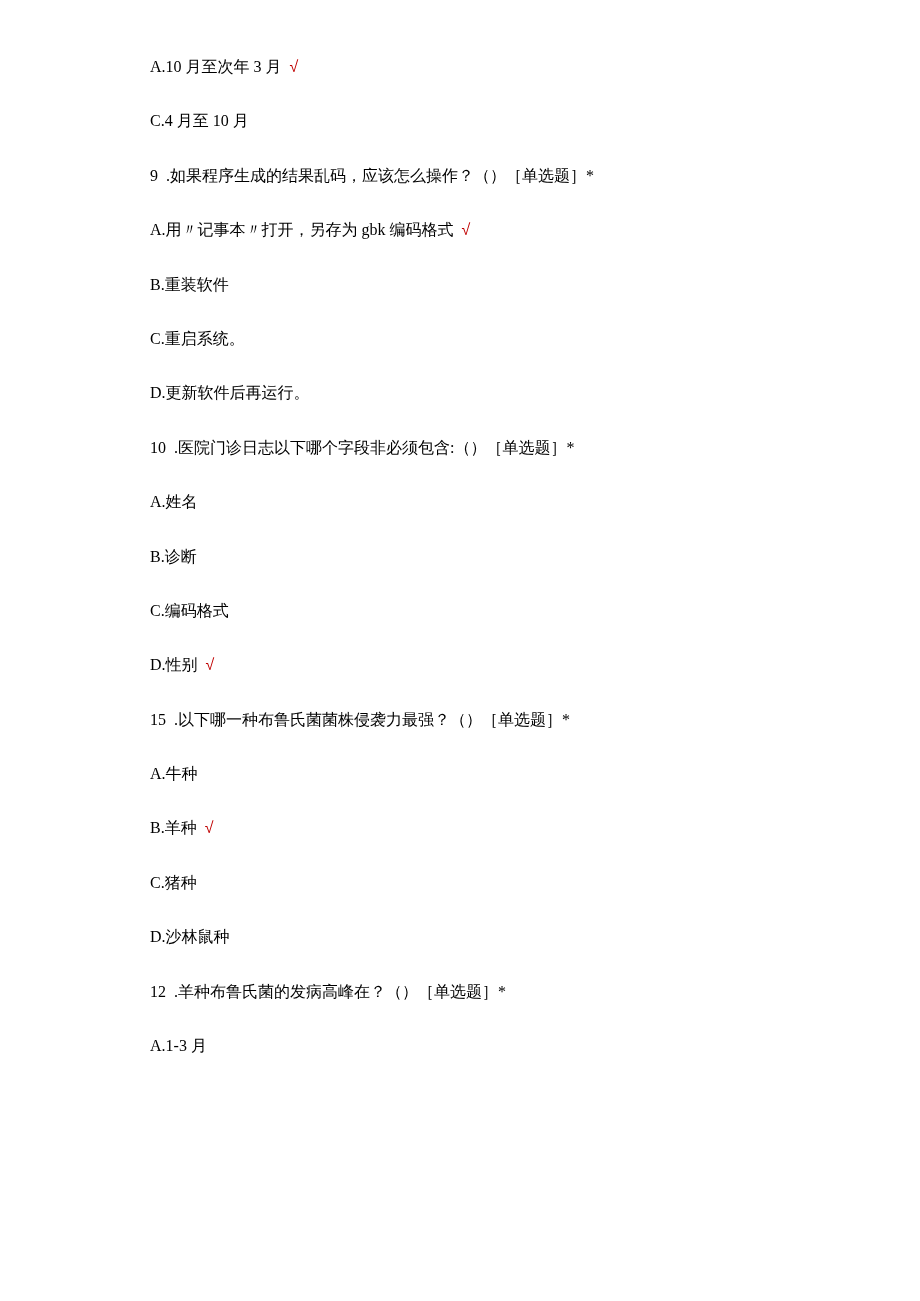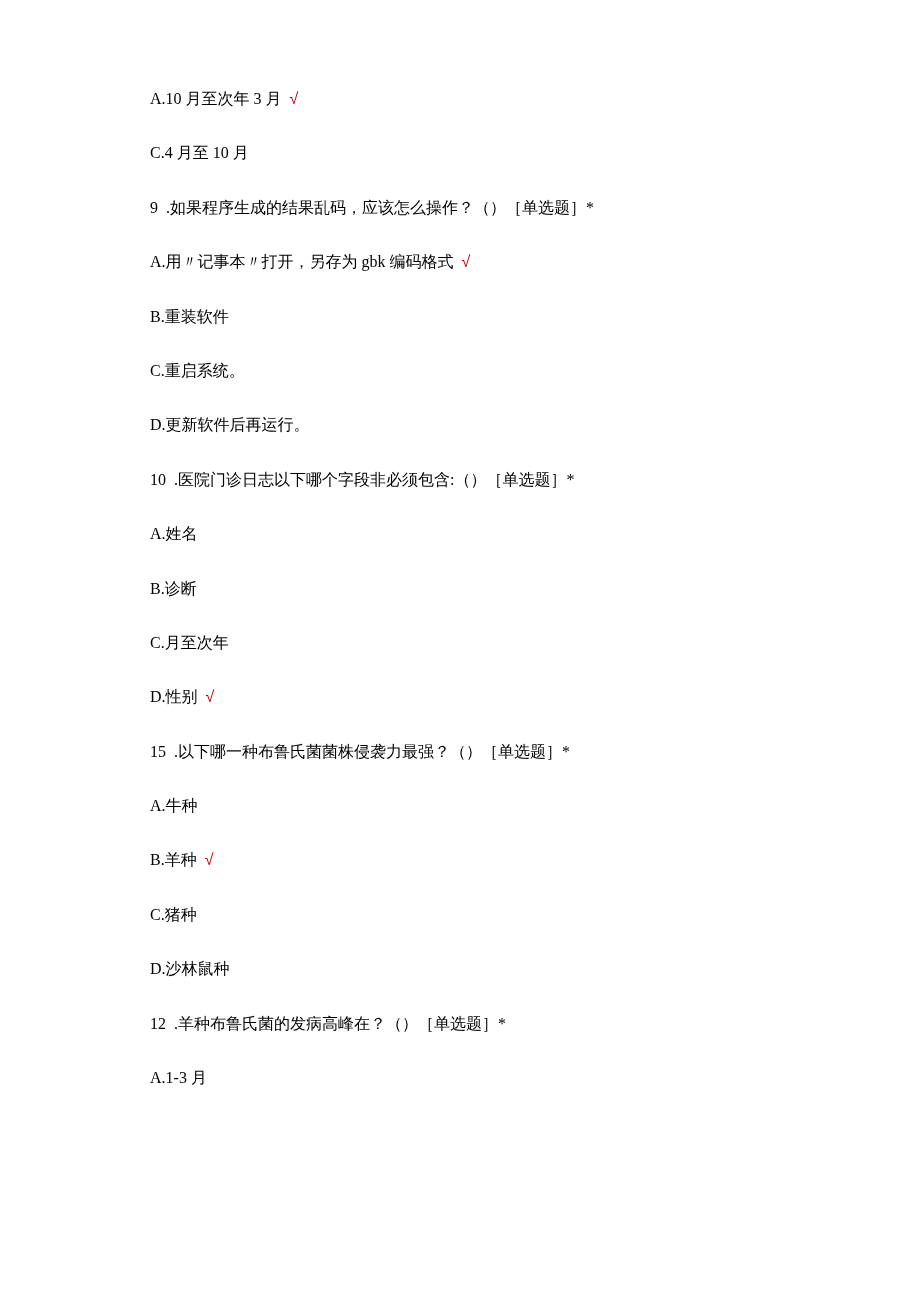--- a/index.html
+++ b/index.html
@@ -2,21 +2,21 @@
 <html><head>
 <meta charset="utf-8">
 <style>
   html, body {
     margin: 0;
     padding: 0;
     background: #ffffff;
     width: 920px;
   }
   .page {
-    padding: 88px 150px 80px 150px;
+    padding: 56px 150px 80px 150px;
     font-family: "SimSun", "宋体", "MingLiU", serif;
     font-size: 16px;
     color: #000000;
     line-height: 1.4;
   }
   .line {
     margin-bottom: 32px;
     white-space: pre-wrap;
   }
   .check {
@@ -32,21 +32,21 @@
     <div class="line"><span>A.10 月至次年 3 月 </span><span class="check">√</span></div>
     <div class="line"><span>C.4 月至 10 月</span></div>
     <div class="line"><span>9  .如果程序生成的结果乱码，应该怎么操作？（）［单选题］*</span></div>
     <div class="line"><span>A.用〃记事本〃打开，另存为 gbk 编码格式 </span><span class="check">√</span></div>
     <div class="line"><span>B.重装软件</span></div>
     <div class="line"><span>C.重启系统。</span></div>
     <div class="line"><span>D.更新软件后再运行。</span></div>
     <div class="line"><span>10  .医院门诊日志以下哪个字段非必须包含:（）［单选题］*</span></div>
     <div class="line"><span>A.姓名</span></div>
     <div class="line"><span>B.诊断</span></div>
-    <div class="line"><span>C.月至次年</span></div>
+    <div class="line"><span>C.编码格式</span></div>
     <div class="line"><span>D.性别 </span><span class="check">√</span></div>
     <div class="line"><span>15  .以下哪一种布鲁氏菌菌株侵袭力最强？（）［单选题］*</span></div>
     <div class="line"><span>A.牛种</span></div>
     <div class="line"><span>B.羊种 </span><span class="check">√</span></div>
     <div class="line"><span>C.猪种</span></div>
     <div class="line"><span>D.沙林鼠种</span></div>
     <div class="line"><span>12  .羊种布鲁氏菌的发病高峰在？（）［单选题］*</span></div>
     <div class="line"><span>A.1-3 月</span></div>
   </div>
 

